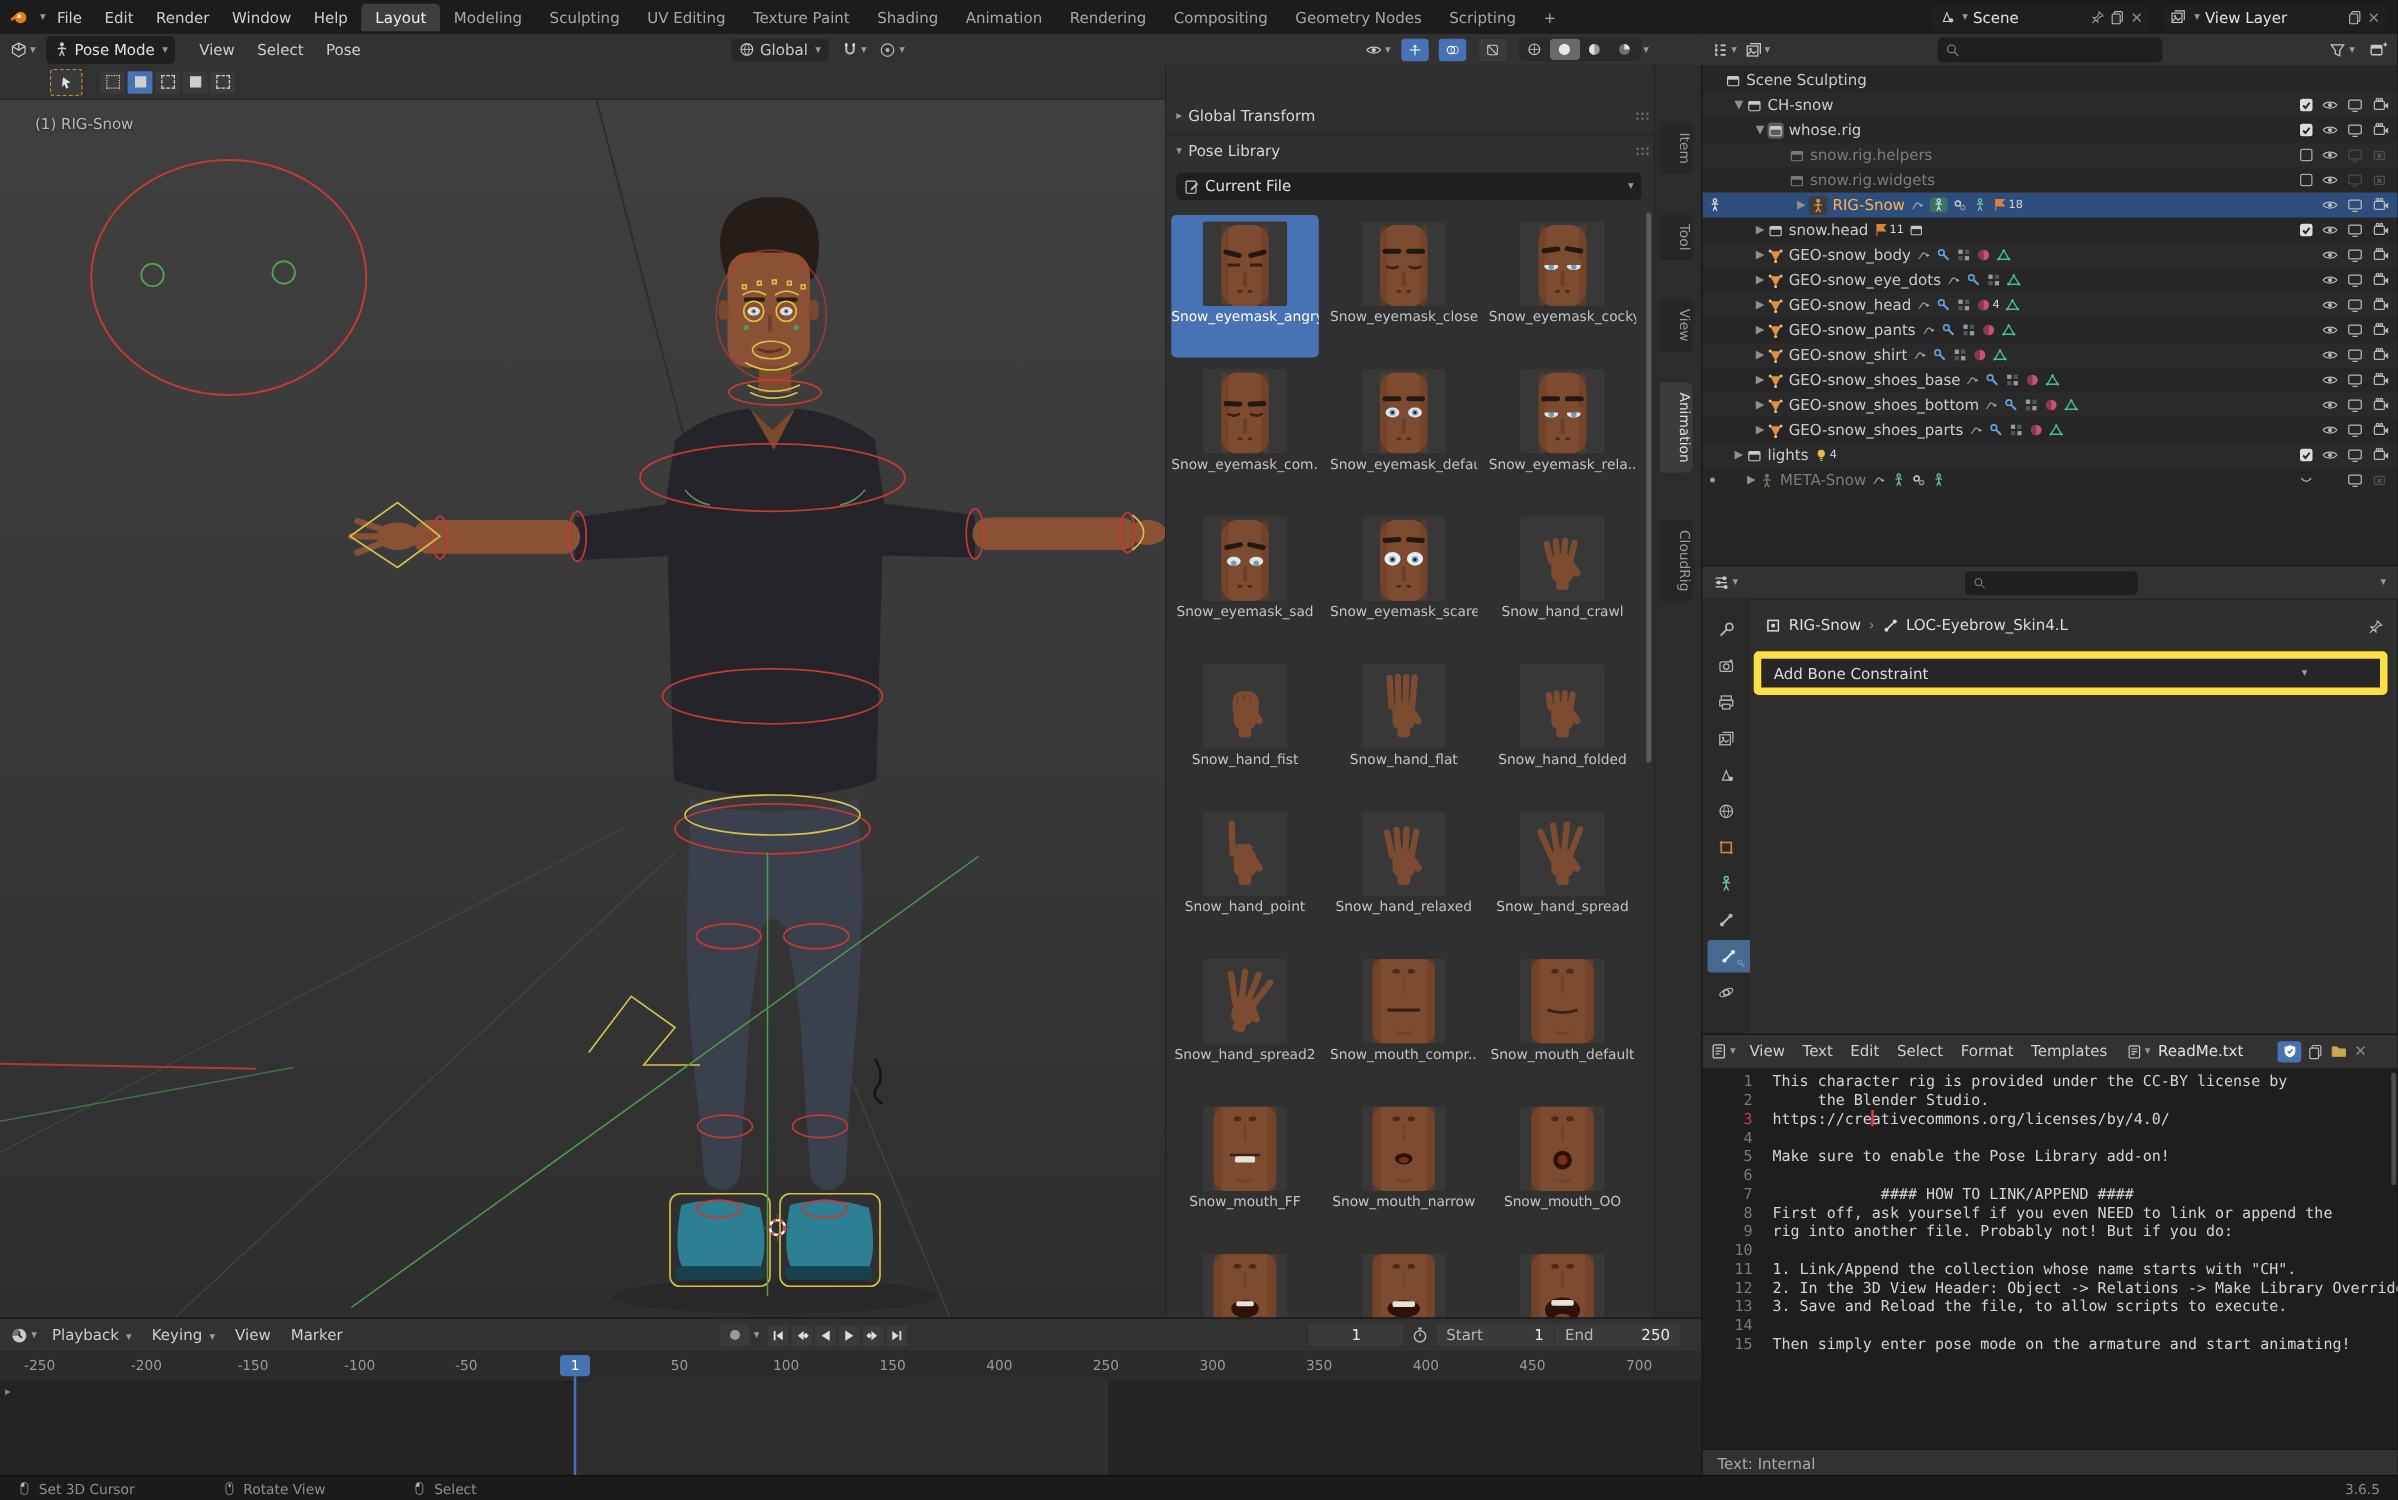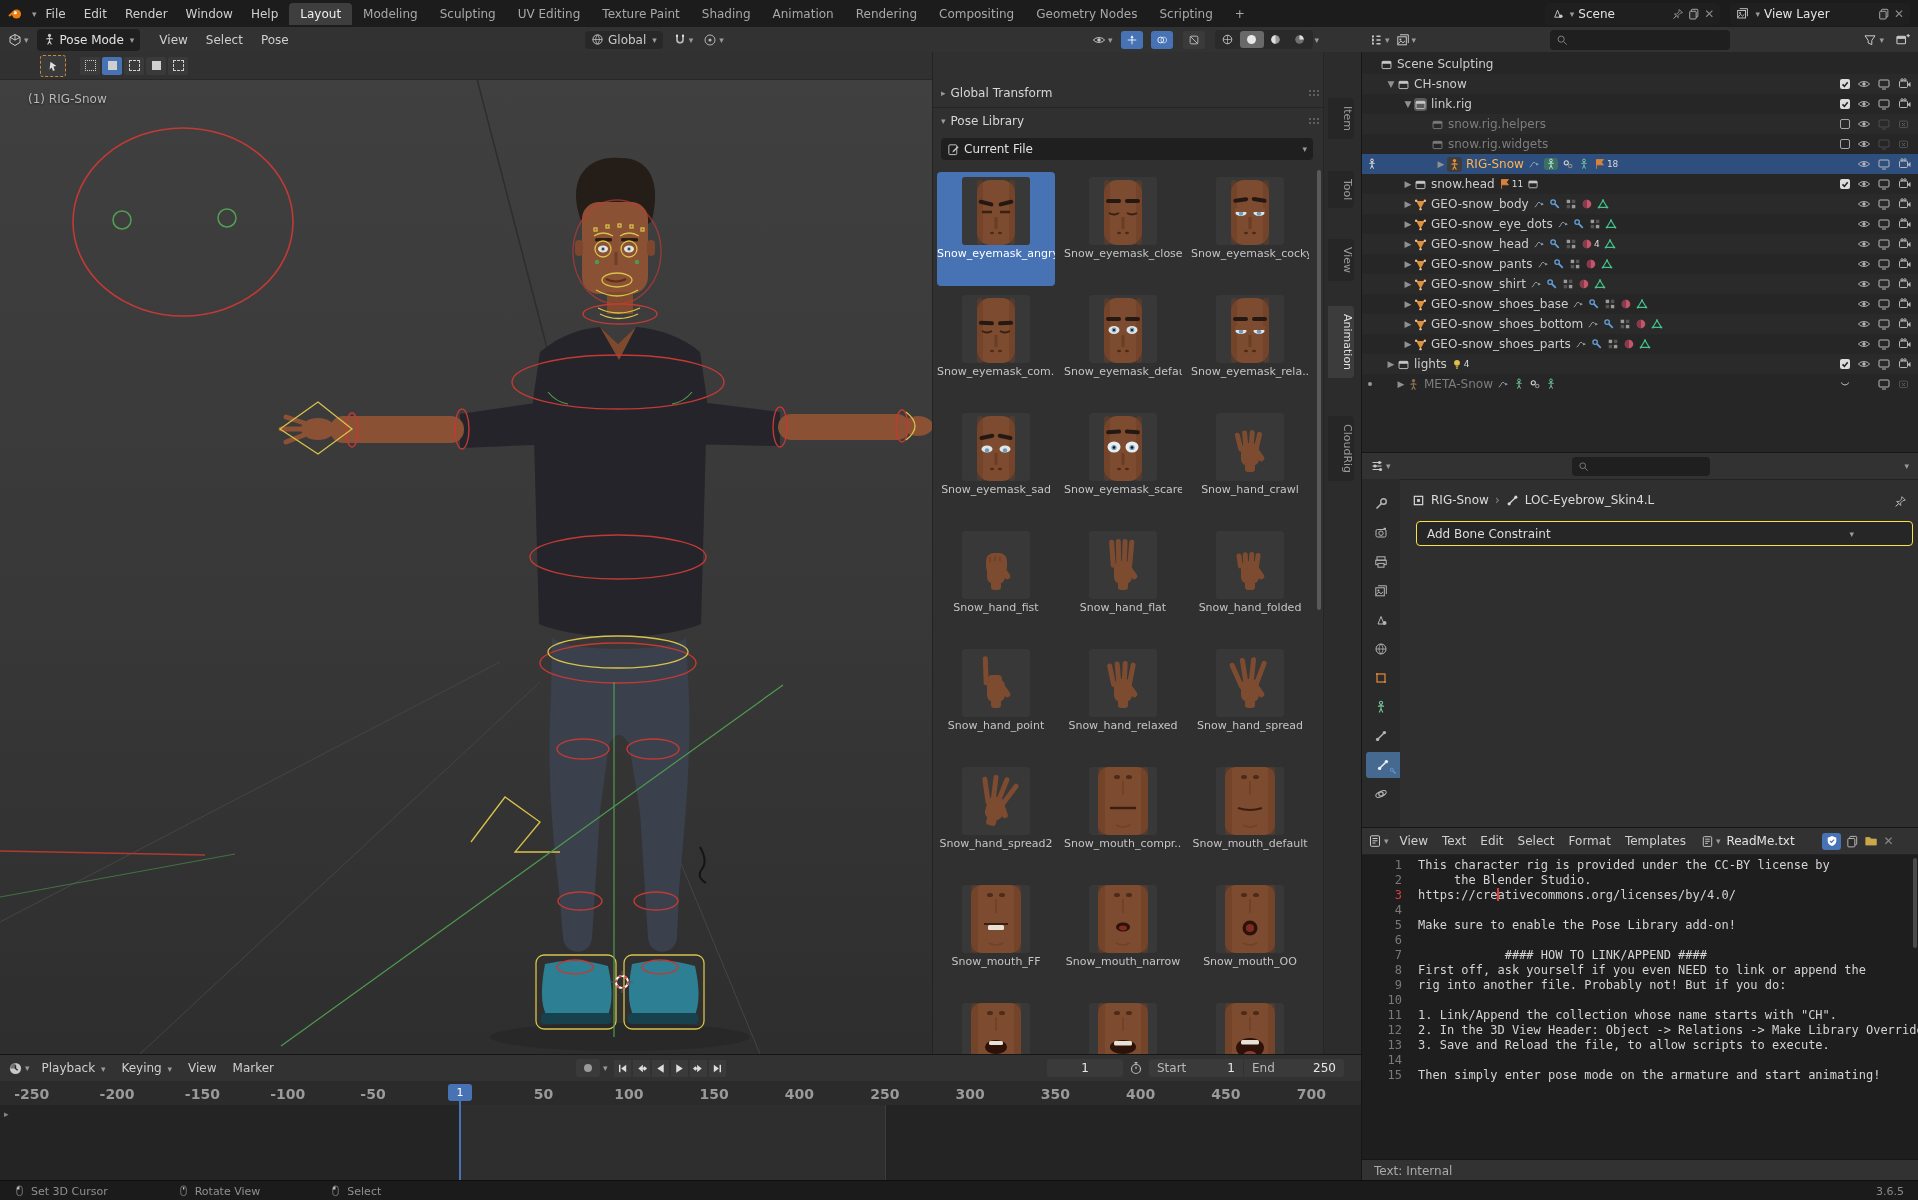--- a/index.html
+++ b/index.html
@@ -62,21 +62,21 @@
   
   #ted{left:1361px;top:827px;width:557px;height:353px;background:#1e1e1e;border-left:1px solid #161616;border-top:1px solid #161616;overflow:hidden;}
   #ted-lines{position:absolute;left:0;top:30px;width:557px;font-family:"DejaVu Sans Mono","Liberation Mono",monospace;font-size:12px;}
   .tl{position:absolute;left:0;width:557px;height:15px;white-space:pre;}
   .tl .num{position:absolute;left:0;width:40px;text-align:right;color:#7a7a7a;}
   .tl .num.cur{color:#d04040;}
   .tl .txt{position:absolute;left:56px;color:#d4d4d4;}
   
   #timeline{left:0;top:1054px;width:1361px;height:126px;background:#2a2a2a;border-top:1px solid #161616;}
   #tl-ruler{position:absolute;left:0;top:26px;width:1361px;height:24px;background:#2b2b2b;border-bottom:1px solid #222;}
-  .tick{position:absolute;top:5px;color:#9a9a9a;font-size:14px;transform:translateX(-50%);font-weight:bold;}
+  .tick{position:absolute;top:5px;color:#9a9a9a;font-size:11px;transform:translateX(-50%);}
   #tl-area{position:absolute;left:0;top:50px;width:1361px;height:76px;background:#242424;}
   .pbtn{width:17px;height:17px;display:inline-flex;align-items:center;justify-content:center;background:#3a3a3a;}
   
   #statusbar{left:0;top:1180px;width:1918px;height:20px;background:#1b1b1b;border-top:1px solid #0e0e0e;color:#909090;font-size:11px;}
   .hint{display:inline-flex;align-items:center;gap:6px;margin-right:70px;}
 </style>
 </head>
 <body>
 
 <div id="topbar" class="abs row">
@@ -937,21 +937,21 @@
     </div>
     <div class="ol-row   " style="top:42px">
       <span style="width:40px"></span>
       <span class="ol-expand">▼</span>
       <span class="ic" style="color:#c8c8c8;background:#5a5a5a;border-radius:3px;">
         <svg width="13" height="13" viewBox="0 0 14 14">
           <rect x="2.2" y="3.6" width="9.6" height="7.8" rx="1" fill="none" stroke="currentColor"></rect>
           <rect x="2.2" y="3.6" width="9.6" height="2.6" fill="currentColor"></rect>
         </svg>
       </span>
-      <span class="ol-label ">link.rig</span>
+      <span class="ol-label ">whose.rig</span>
       <span class="tg ic" style="left:476px;color:#b8b8b8">
         <svg width="14" height="14" viewBox="0 0 14 14">
           <rect x="2" y="2" width="10" height="10" rx="2" fill="#dcdcdc"></rect>
           <path d="M4.5 7.4l1.9 2 3.3-4.2" stroke="#232323" stroke-width="1.6" fill="none"></path>
         </svg>
       </span>
       <span class="tg ic" style="left:495px;color:#b8b8b8">
         <svg width="14" height="14" viewBox="0 0 14 14">
           <path d="M1.5 7c2.2-3.2 8.8-3.2 11 0c-2.2 3.2-8.8 3.2-11 0z" fill="none" stroke="currentColor"></path>
           <circle cx="7" cy="7" r="1.7" fill="currentColor"></circle>
@@ -2028,21 +2028,21 @@
           <circle cx="10.6" cy="3.4" r="1.7" fill="#d8d8d8"></circle>
         </svg>
       </span>
     <span style="color:#dcdcdc">LOC-Eyebrow_Skin4.L</span>
   </div>
   <span class="ic" style="position:absolute;right:12px;top:42px">
       <svg width="13" height="13" viewBox="0 0 14 14">
         <path d="M8.5 1.8l3.7 3.7-2.6.6-2.6 2.6.3 2.6-2.2-2.2L2 12.2l3-3.1L2.9 6.9l2.6.3L8 4.5z" fill="none" stroke="#b5b5b5"></path>
       </svg>
     </span>
-  <div class="row" style="position:absolute;left:54px;top:68px;width:495px;height:23px;background:#262626;border:1px solid #fde047;border-radius:4px">
+  <div class="row" style="position:absolute;left:41px;top:68px;width:495px;height:23px;background:#262626;border:6px solid #fde047;border-radius:4px">
     <span style="margin-left:10px;color:#dcdcdc">Add Bone Constraint</span>
     <span class="chev" style="position:absolute;right:58px">▾</span>
   </div>
 </div>
 
 <div id="ted" class="abs">
   <div class="hdr row" style="position:absolute;left:0;top:0;width:557px;height:26px">
     <span class="ic" style="margin-left:6px">
         <svg width="14" height="14" viewBox="0 0 14 14">
           <rect x="2.5" y="1.8" width="9" height="10.5" rx="1" fill="none" stroke="#c9c9c9"></rect>

